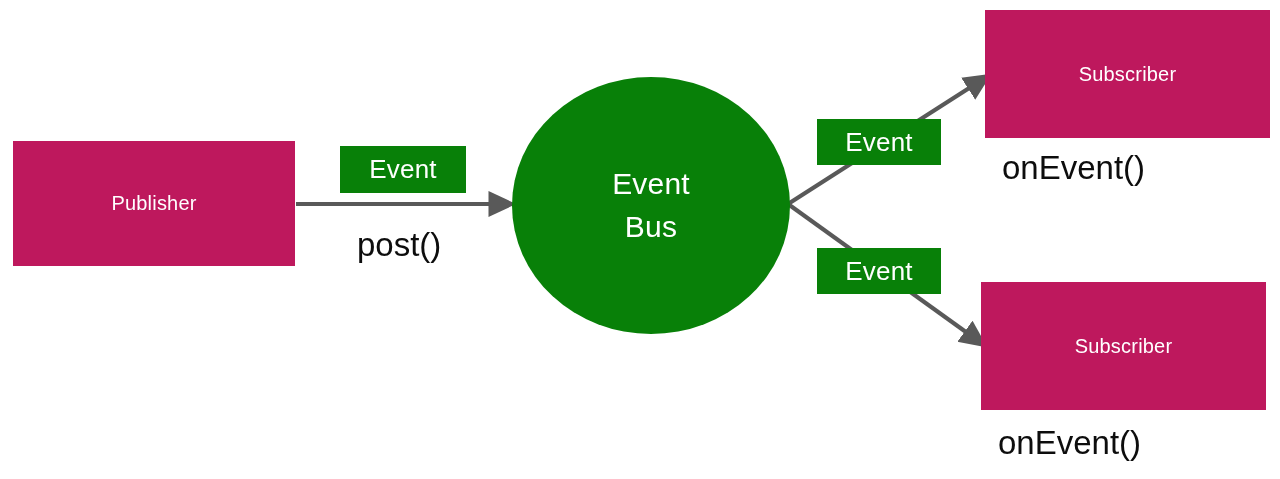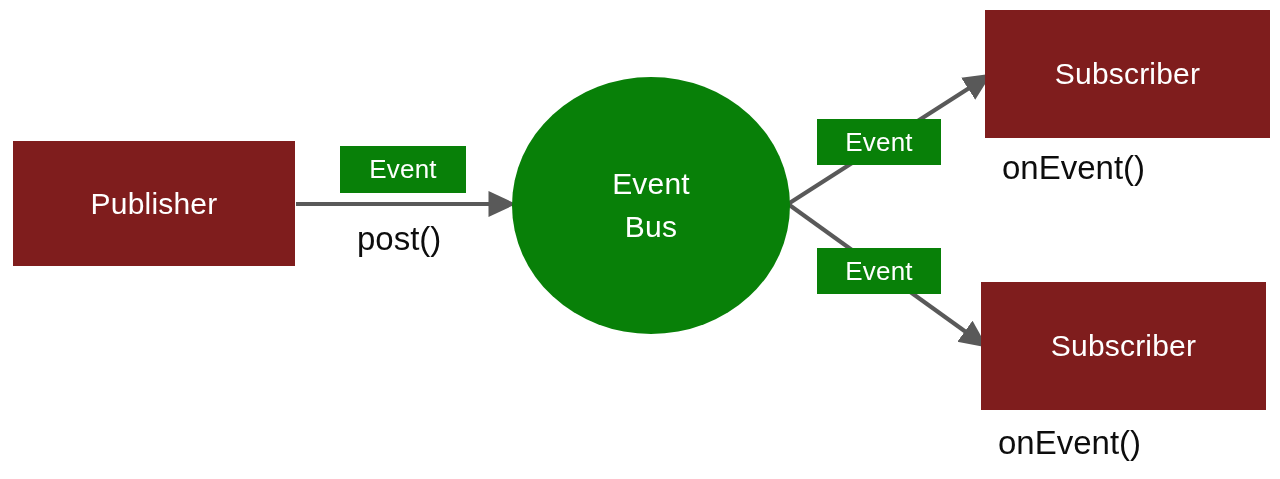--- a/index.html
+++ b/index.html
@@ -24,22 +24,22 @@
     align-items: center;
     justify-content: center;
     color: #ffffff;
     font-family: "Liberation Sans", sans-serif;
     font-weight: 400;
     letter-spacing: 0.2px;
     box-sizing: border-box;
   }
   
   .box-light {
-    background: #7f1d1d;
-    font-size: 30px;
+    background: #be185d;
+    font-size: 20px;
   }
   
   .circle-dark {
     background: #088008;
     border-radius: 50%;
     font-size: 30px;
     line-height: 1.42;
     text-align: center;
   }
   
@@ -108,19 +108,19 @@
   </div>
 
   <div class="node chip-dark" style="left:817px; top:119px; width:124px; height:46px;">
     <span>Event</span>
   </div>
 
   <div class="node chip-dark" style="left:817px; top:248px; width:124px; height:46px;">
     <span>Event</span>
   </div>
 
-  <div class="caption" style="left:357px; top:220px;">post()</div>
+  <div class="caption" style="left:357px; top:226px;">post()</div>
 
   <div class="caption" style="left:1002px; top:149px;">onEvent()</div>
 
   <div class="caption" style="left:998px; top:424px;">onEvent()</div>
 
 </div>
 
 </body></html>

